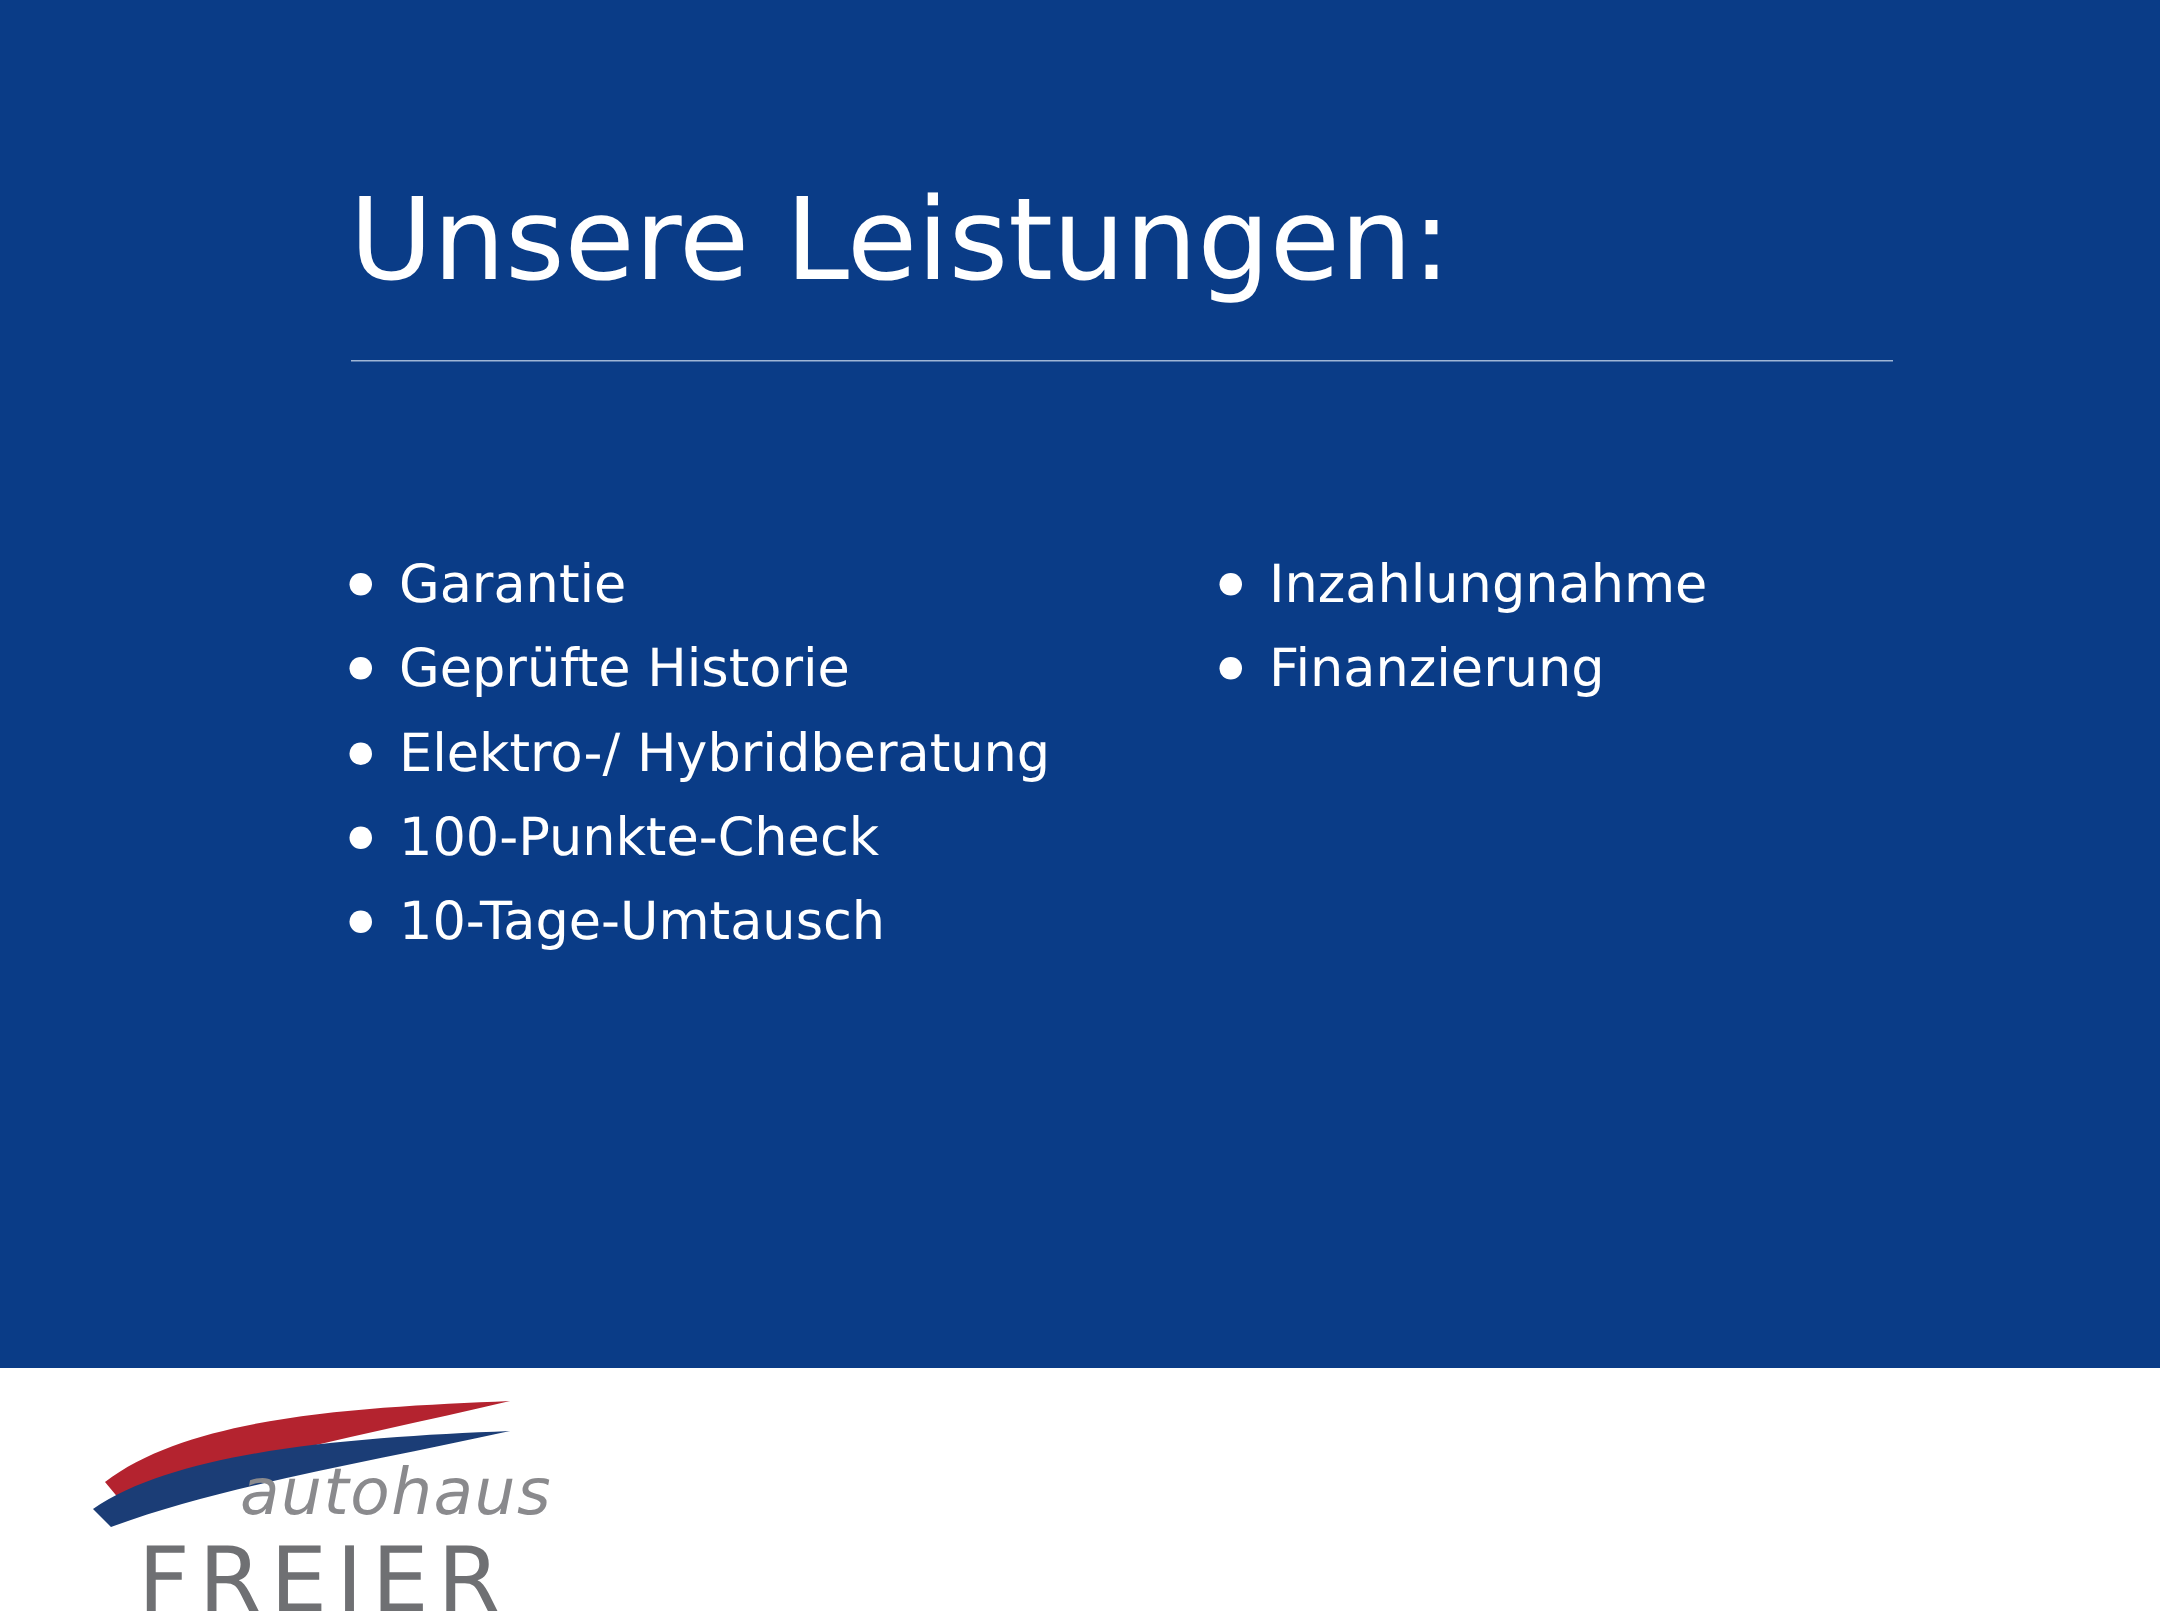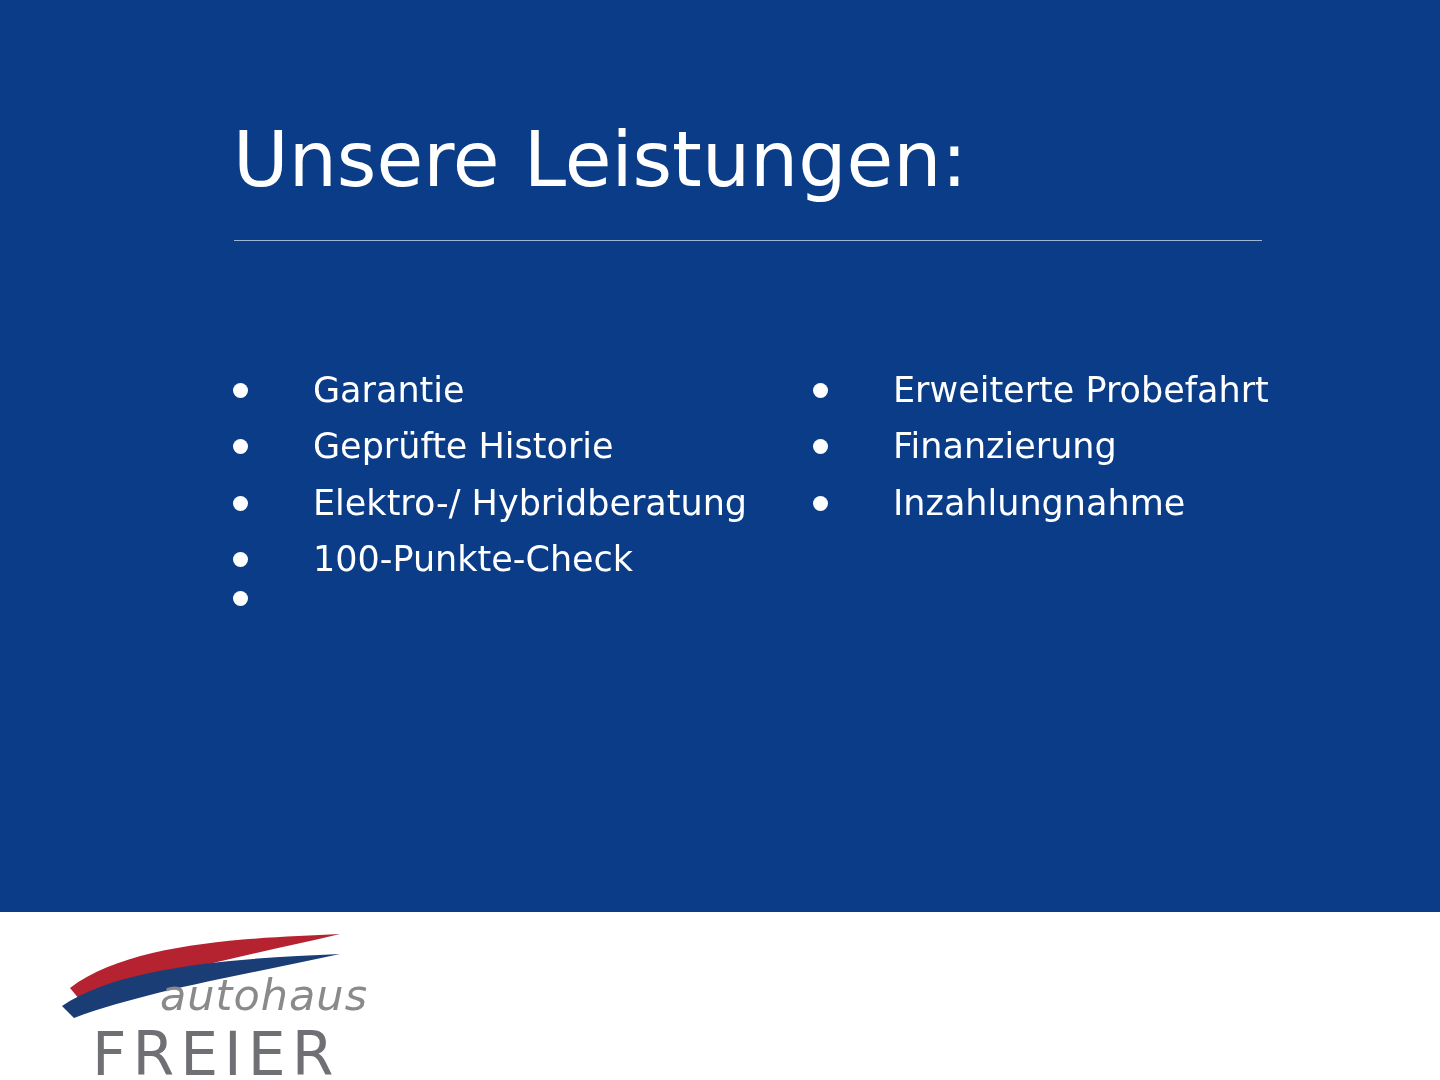--- a/index.html
+++ b/index.html
@@ -61,21 +61,20 @@
   .col-left { width: 580px; }
   .col-right { width: 480px; }
   .bullet-row {
     display: flex;
     align-items: baseline;
     margin-bottom: 16px;
     color: #ffffff;
     font-size: 35px;
     line-height: 1.15;
     white-space: nowrap;
-    gap: 47px;
   }
   .bullet-dot {
     display: inline-block;
     width: 15px;
     height: 15px;
     min-width: 15px;
     border-radius: 50%;
     background: #ffffff;
     margin-right: 18px;
     position: relative;
@@ -148,35 +147,32 @@
         <div class="bullet-row">
           <span class="bullet-dot"></span>
           <span>Elektro-/ Hybridberatung</span>
         </div>
         <div class="bullet-row">
           <span class="bullet-dot"></span>
           <span>100-Punkte-Check</span>
         </div>
         <div class="bullet-row">
           <span class="bullet-dot"></span>
+          <span>10-Tage-Umtausch</span>
         </div>
       </div>
 
       <div class="col col-right">
         <div class="bullet-row">
           <span class="bullet-dot"></span>
-          <span>Erweiterte Probefahrt</span>
+          <span>Inzahlungnahme</span>
         </div>
         <div class="bullet-row">
           <span class="bullet-dot"></span>
           <span>Finanzierung</span>
-        </div>
-        <div class="bullet-row">
-          <span class="bullet-dot"></span>
-          <span>Inzahlungnahme</span>
         </div>
       </div>
 
     </div>
   </div>
 
   <div class="footer">
 
     <div class="logo-freier">
       <svg class="swoosh-red" width="360" height="130" viewBox="0 0 360 130">

